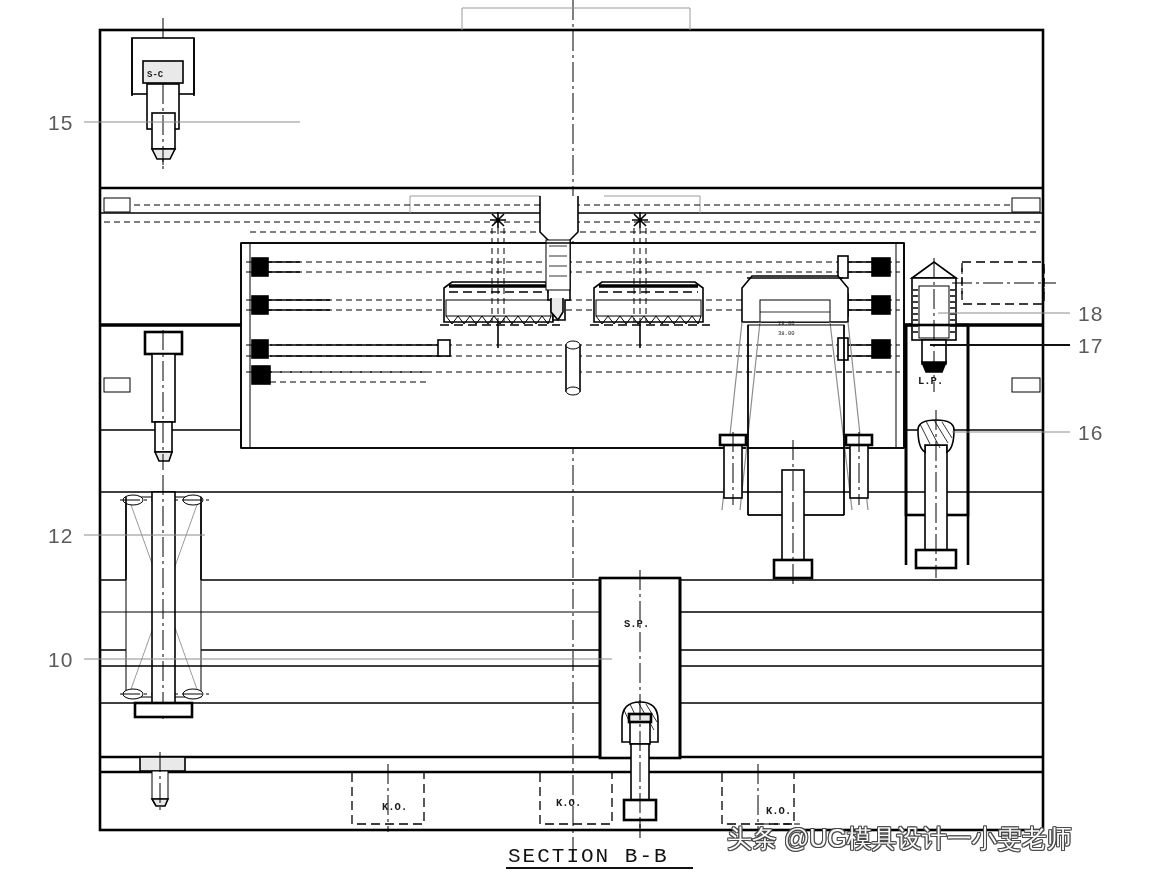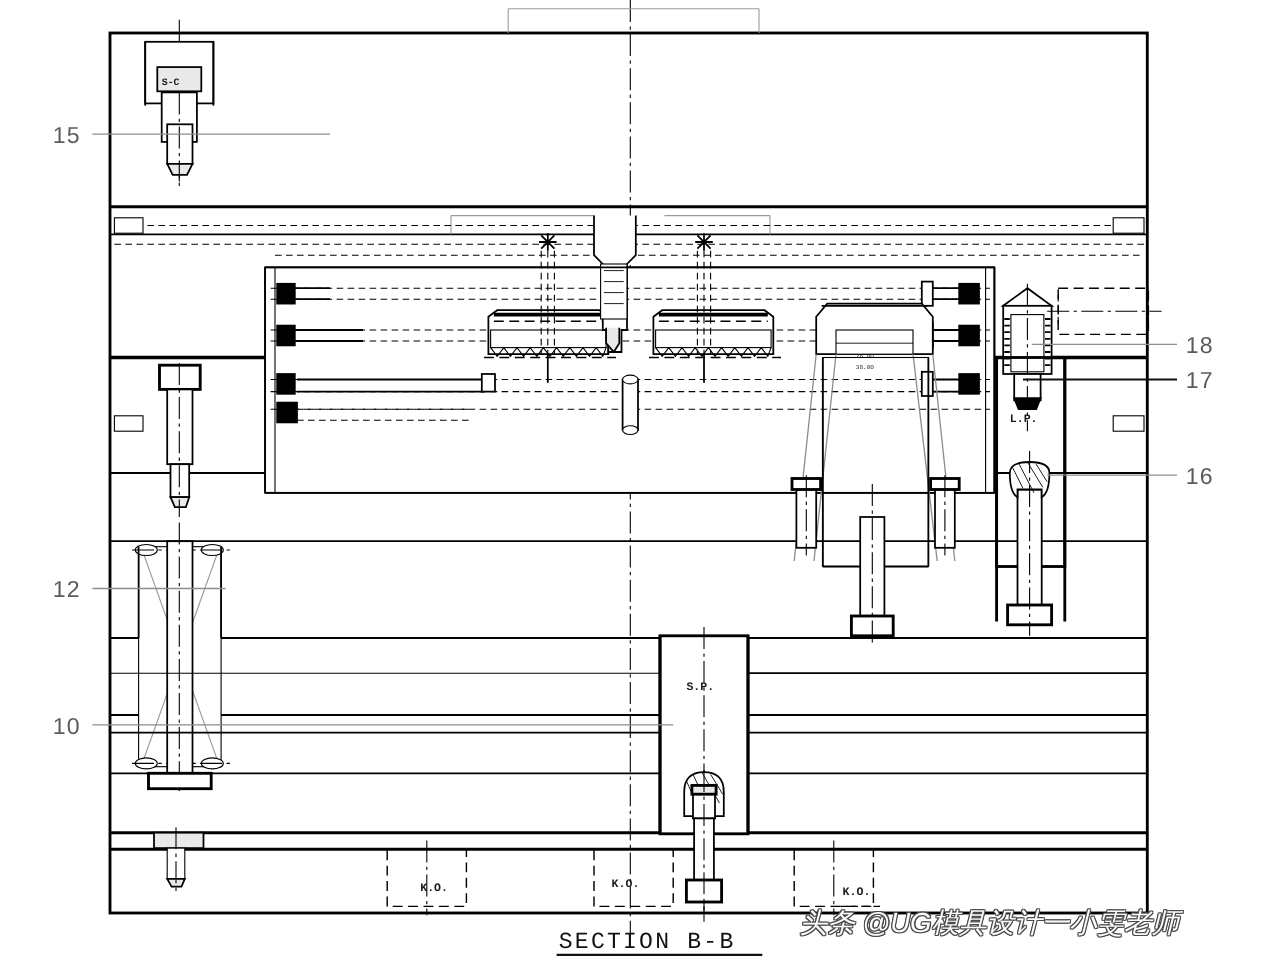--- a/index.html
+++ b/index.html
@@ -30,21 +30,21 @@
   .micro{font-family:"Liberation Mono","DejaVu Sans Mono",monospace;font-size:5.5px;fill:#1a1a1a;}
   .secttl{font-family:"Liberation Mono","DejaVu Sans Mono",monospace;font-size:21px;fill:#111;letter-spacing:2px;}
 
   #watermark{
     position:absolute;left:727px;top:822px;
     font-size:25px;color:rgba(255,255,255,0.98);
     font-family:"Liberation Sans","DejaVu Sans",sans-serif;
     text-shadow:
        1px 0 0 #4a4a4a,-1px 0 0 #4a4a4a,0 1px 0 #4a4a4a,0 -1px 0 #4a4a4a,
        1px 1px 0 #4a4a4a,-1px -1px 0 #4a4a4a,1px -1px 0 #4a4a4a,-1px 1px 0 #4a4a4a;
-    white-space:nowrap;letter-spacing:0px;pointer-events:none;font-style:italic;
+    white-space:nowrap;letter-spacing:0px;pointer-events:none;
   }
 </style>
 </head>
 <body>
 
 <div id="stage">
 
 <svg id="dwg" viewBox="0 0 1166 876">
 
   <g>

